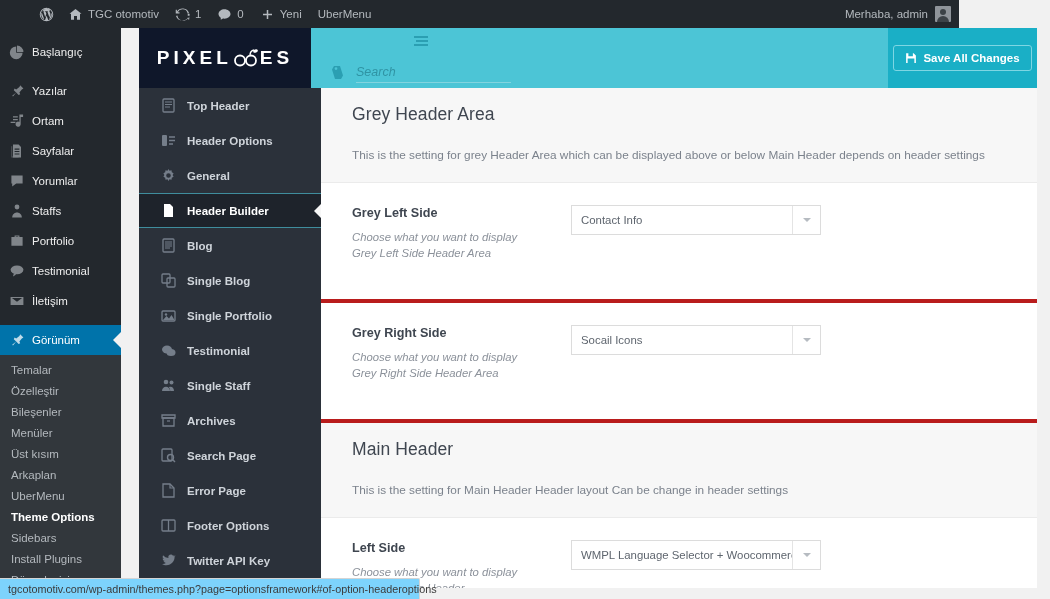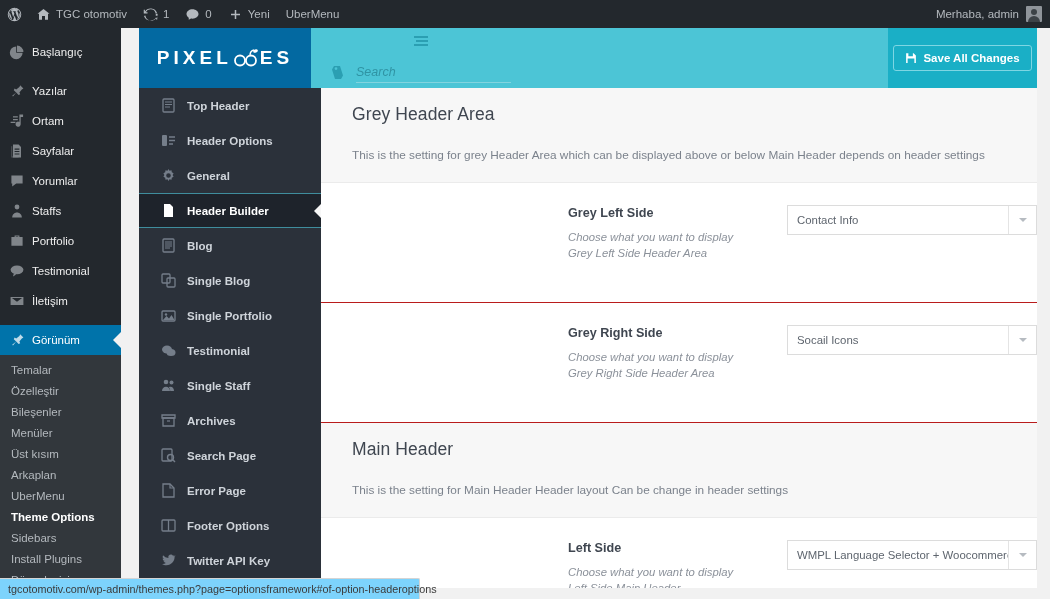--- a/index.html
+++ b/index.html
@@ -6,26 +6,27 @@
   html, body {
     width: 1050px; height: 599px;
     font-family: "Liberation Sans", sans-serif;
     background: #f1f1f1;
     overflow: hidden;
   }
 
   
   #wpadminbar {
     position: absolute; top: 0; left: 0;
-    width: 1050px; height: 28px;
+    width: 959px; height: 28px;
     background: #23282d;
     color: #b4b9be;
     font-size: 11.5px;
     display: flex; align-items: center;
     z-index: 50;
+    padding-left: 32px;
   }
   .ab-item {
     display: flex; align-items: center; gap: 5px;
     height: 28px; padding: 0 8px;
     color: #b4b9be; white-space: nowrap;
   }
   .ab-item.logo { padding-left: 7px; padding-right: 6px; }
   .ab-right { margin-left: auto; display: flex; align-items: center; padding-right: 8px; }
   .ab-avatar {
     width: 16px; height: 16px; background: #8f949a;
@@ -85,21 +86,21 @@
     background: #fff;
   }
   #panel-header {
     position: absolute; top: 0; left: 0;
     width: 898px; height: 60px;
     background: #4cc5d6;
     display: flex; align-items: center;
   }
   .logo-box {
     width: 172px; height: 60px;
-    background: #0369a1;
+    background: #0f172a;
     display: flex; align-items: center; justify-content: center;
   }
   .logo-text {
     color: #fff; font-weight: bold; font-size: 19px;
     letter-spacing: 4px; display: flex; align-items: center;
   }
   .logo-mark { position: relative; display:inline-block; width:26px; height:18px; margin:0 1px; }
   .logo-mark svg { display:block; width:26px; height:18px; }
   .hdr-tools { display: flex; align-items: center; gap: 14px; padding-left: 20px; flex-direction: column; }
   .hdr-ico svg { display:block; width:16px; height:16px; fill:#2b9fb2; }
@@ -166,23 +167,22 @@
   .sec-head {
     background: #f7f7f7;
     border-bottom: 1px solid #ebebeb;
     padding: 16px 0 20px 31px;
   }
   .sec-title { font-size: 17.5px; color: #3f4650; font-weight: normal; letter-spacing: .1px; }
   .sec-desc { font-size: 11.8px; color: #7b828c; margin-top: 23px; }
   .field-row {
     display: flex; align-items: flex-start;
     padding: 22px 0 24px 31px;
-    border-bottom: 1px solid #b91c1c;
+    border-bottom: 4px solid #b91c1c;
     min-height: 120px;
-    justify-content: flex-end;
   }
   .field-left { width: 219px; flex: none; padding-top: 1px; }
   .field-label { font-size: 12.6px; font-weight: bold; color: #3f4650; }
   .field-hint {
     font-size: 11.3px; color: #8b919a; font-style: italic;
     margin-top: 9px; line-height: 1.45;
   }
   .select-box {
     width: 250px; height: 30px;
     border: 1px solid #dcdcdc; border-radius: 0;

